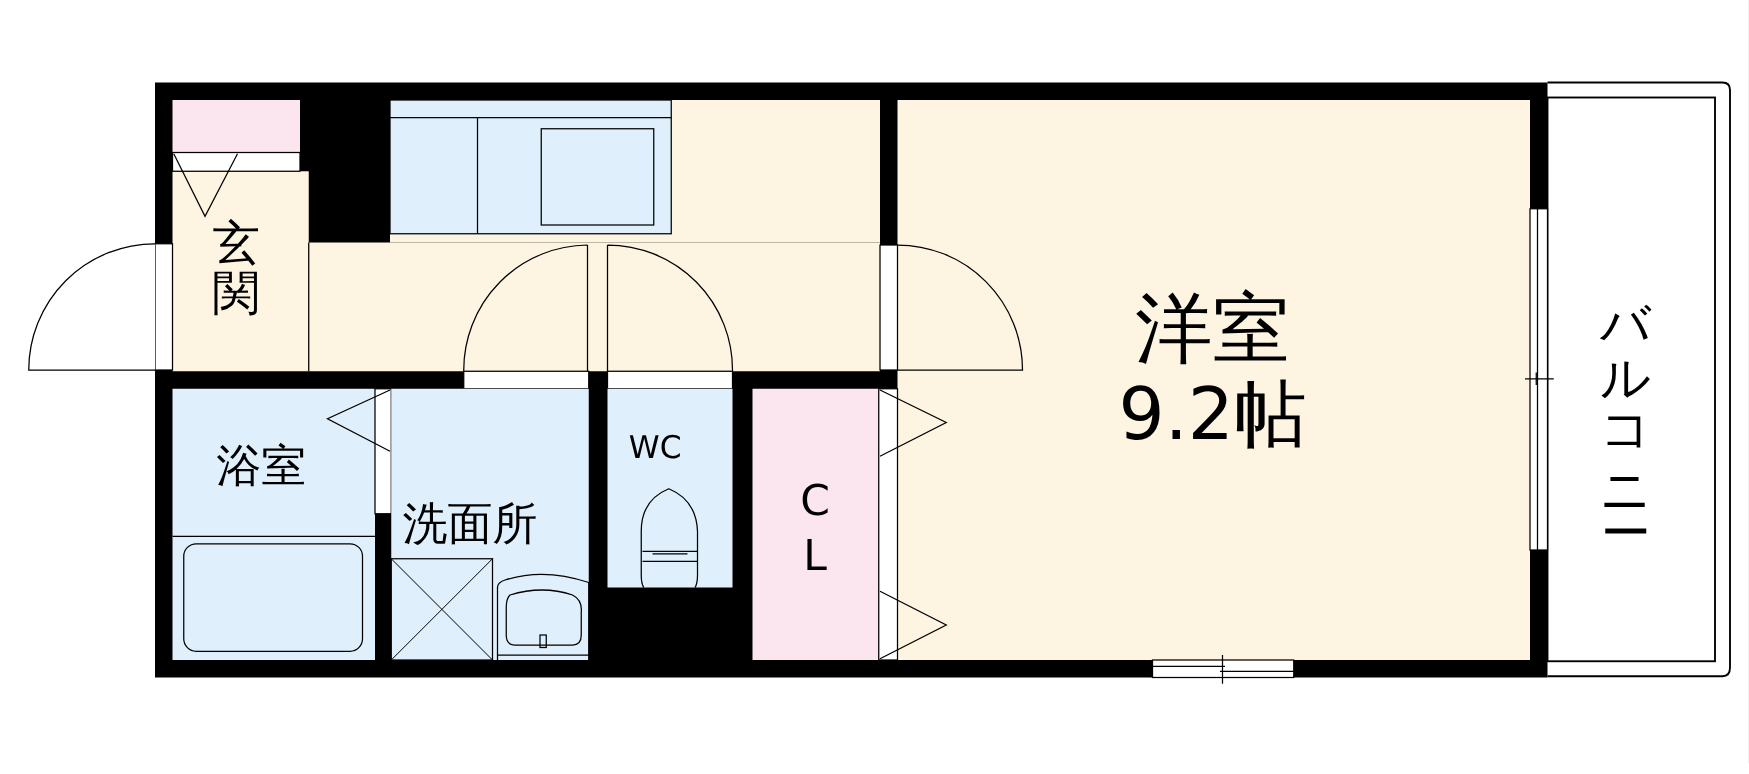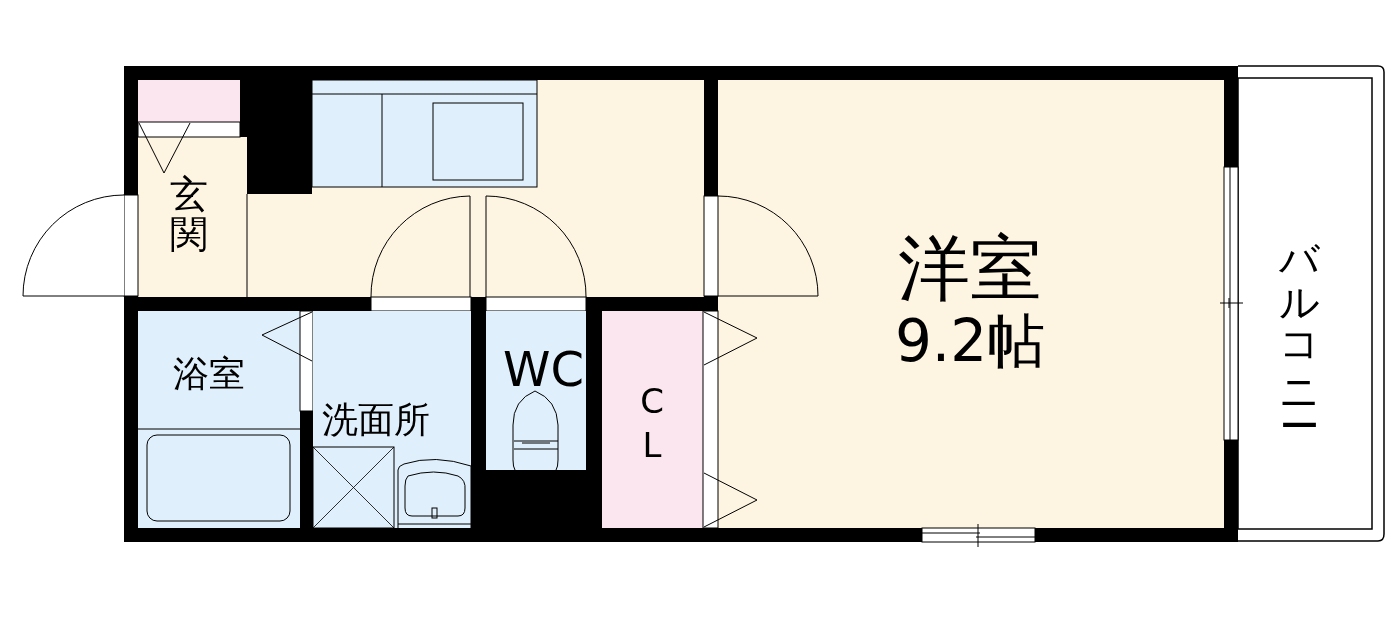--- a/index.html
+++ b/index.html
@@ -98,25 +98,25 @@
   </g>
 </svg>
 
 <div class="lbl" style="left:170px; top:175px; font-size:38px;">
   <div>玄</div>
   <div style="margin-top:2px;">関</div>
 </div>
 
 <div class="lbl" style="left:173px; top:356px; font-size:36px;">浴室</div>
 <div class="lbl" style="left:322px; top:366px; font-size:36px;margin-top:36px;">洗面所</div>
-<div class="lbl" style="left:503px; top:345px; font-size:48px;">WC</div>
+<div class="lbl" style="left:503px; top:345px; font-size:25px;">WC</div>
 
 <div class="lbl" style="left:637px; top:384px; font-size:34px; text-align:center; width:30px;">
   <div>C</div>
   <div style="margin-top:10px;">L</div>
 </div>
 
 <div class="lbl" style="left:880px; top:232px; width:180px; text-align:center;">
-  <div style="font-size:72px;">洋室</div>
+  <div style="font-size:62px;">洋室</div>
   <div style="font-size:58px; margin-top:8px;">9.2帖</div>
 </div>
 
 <div class="lbl vert" style="left:1280px; top:215px; font-size:40px;">バルコニー</div>
 
 </body></html>

